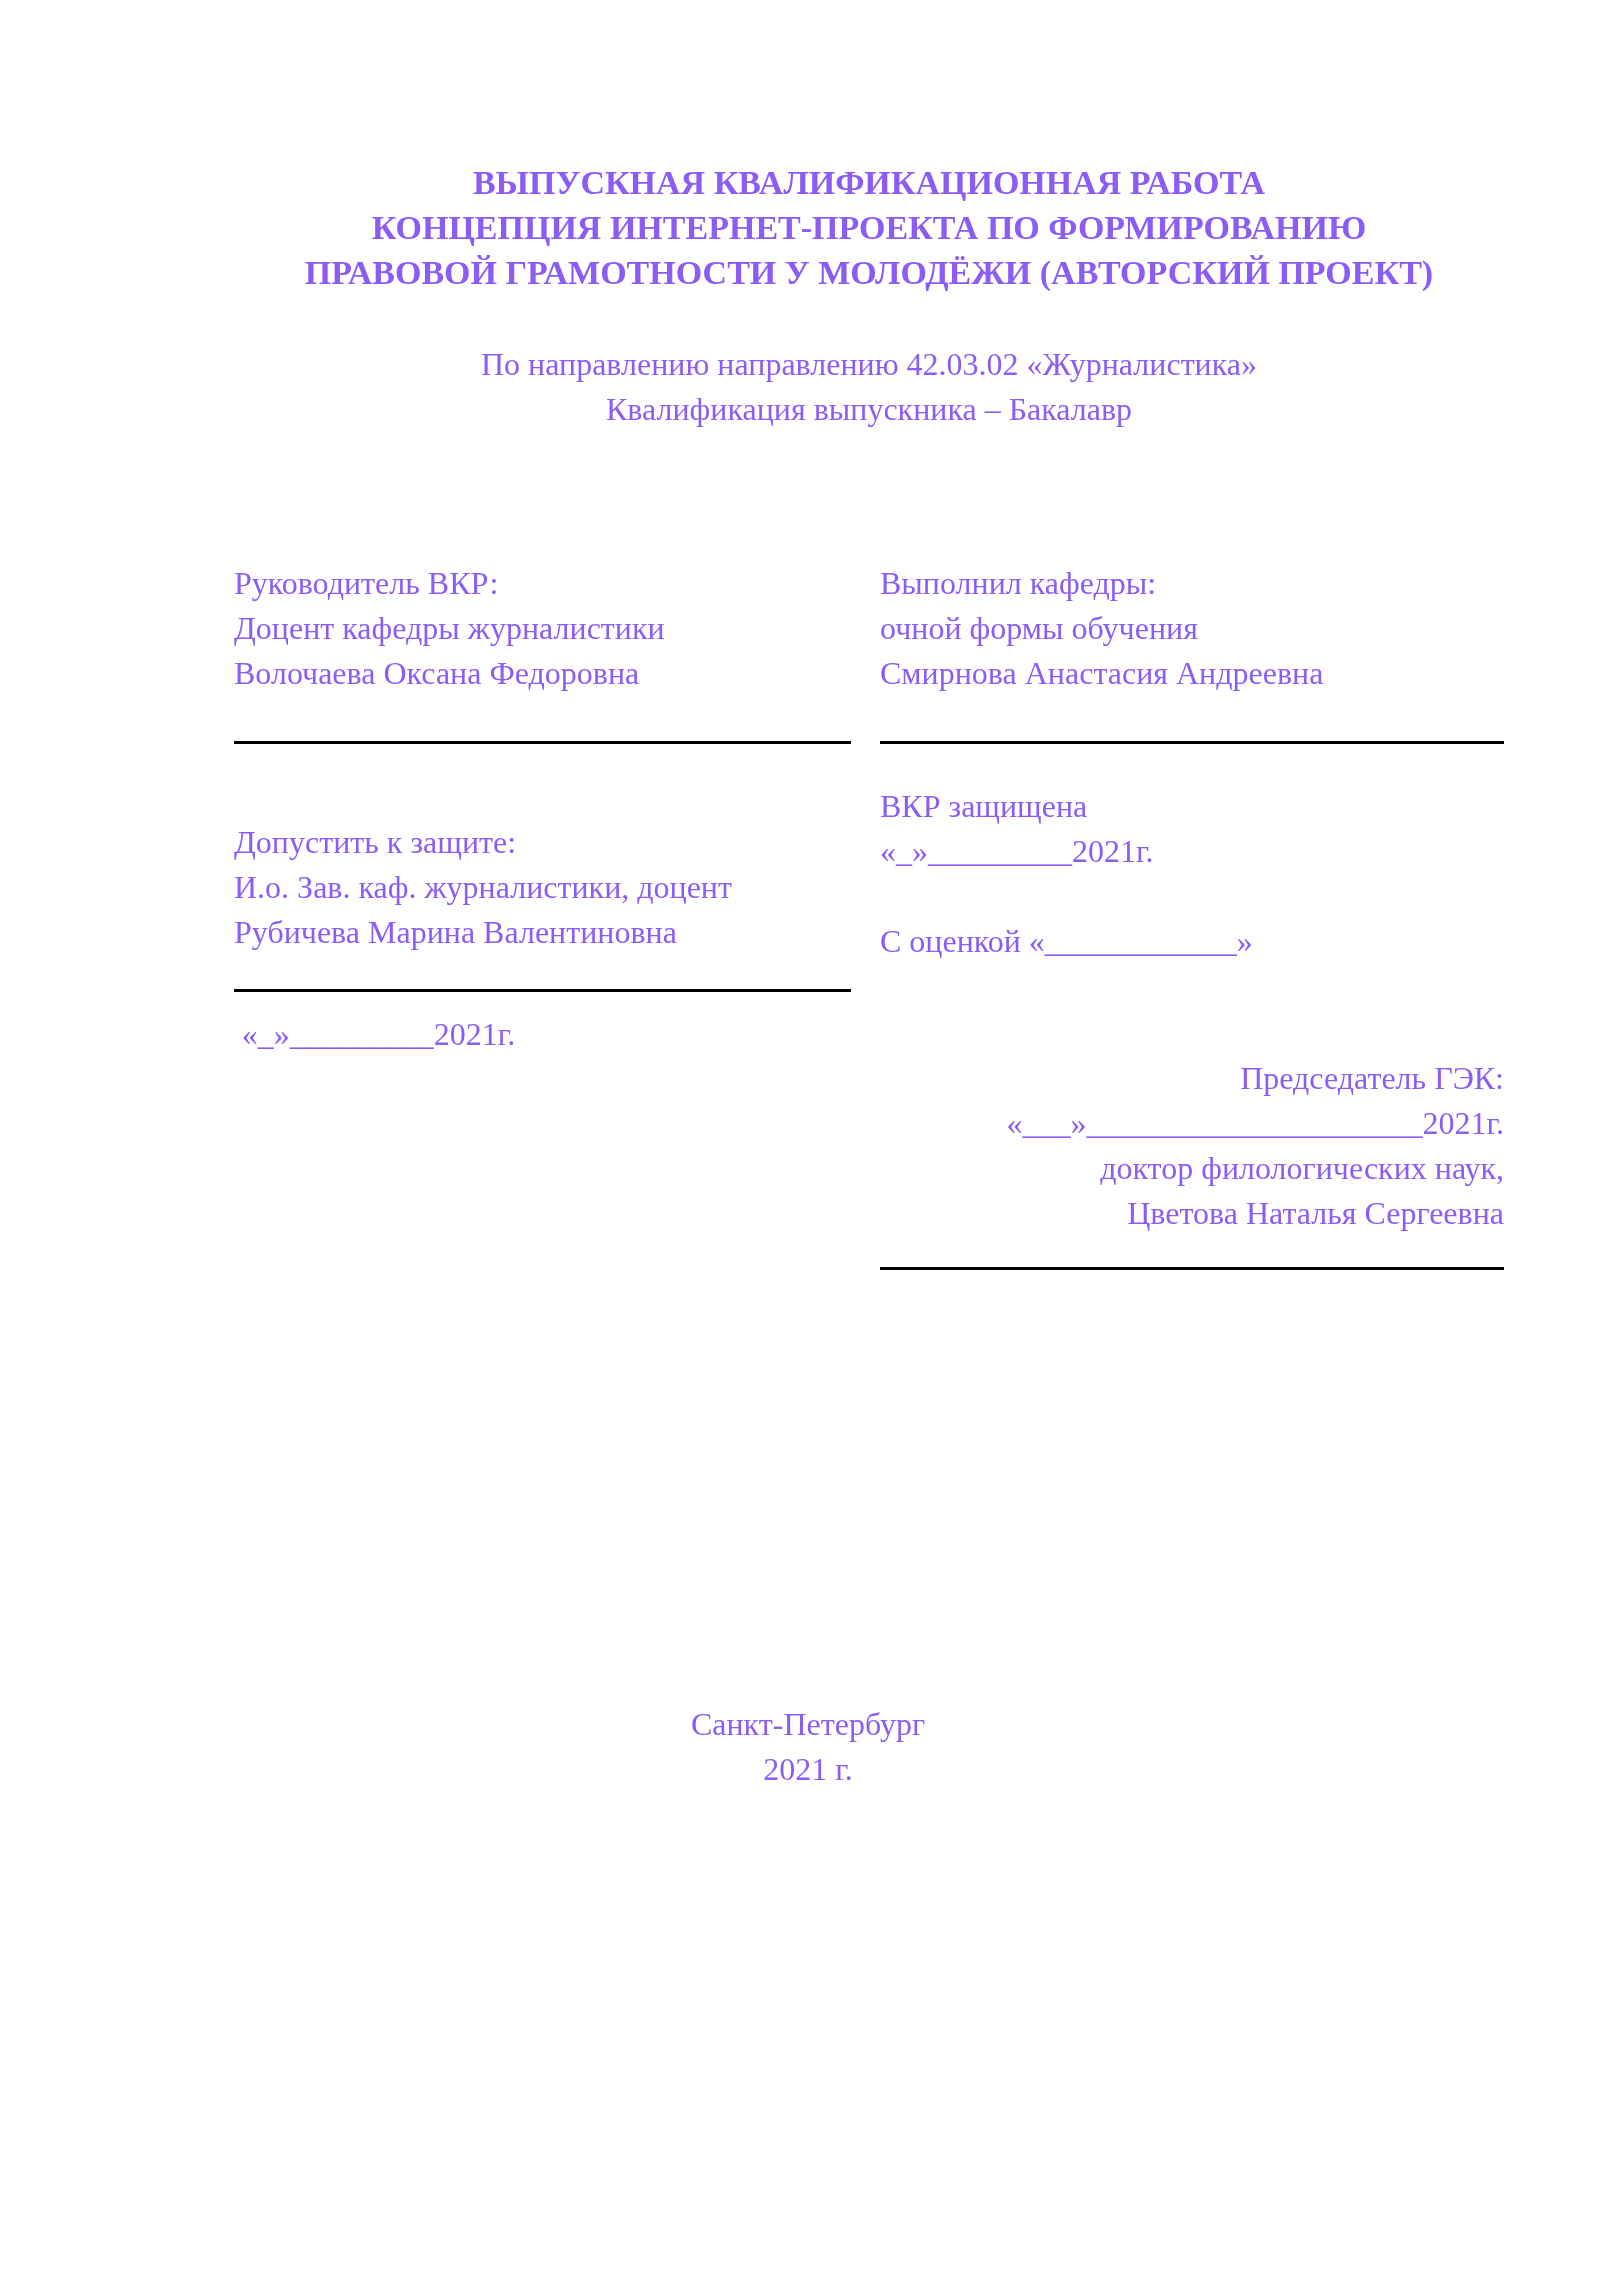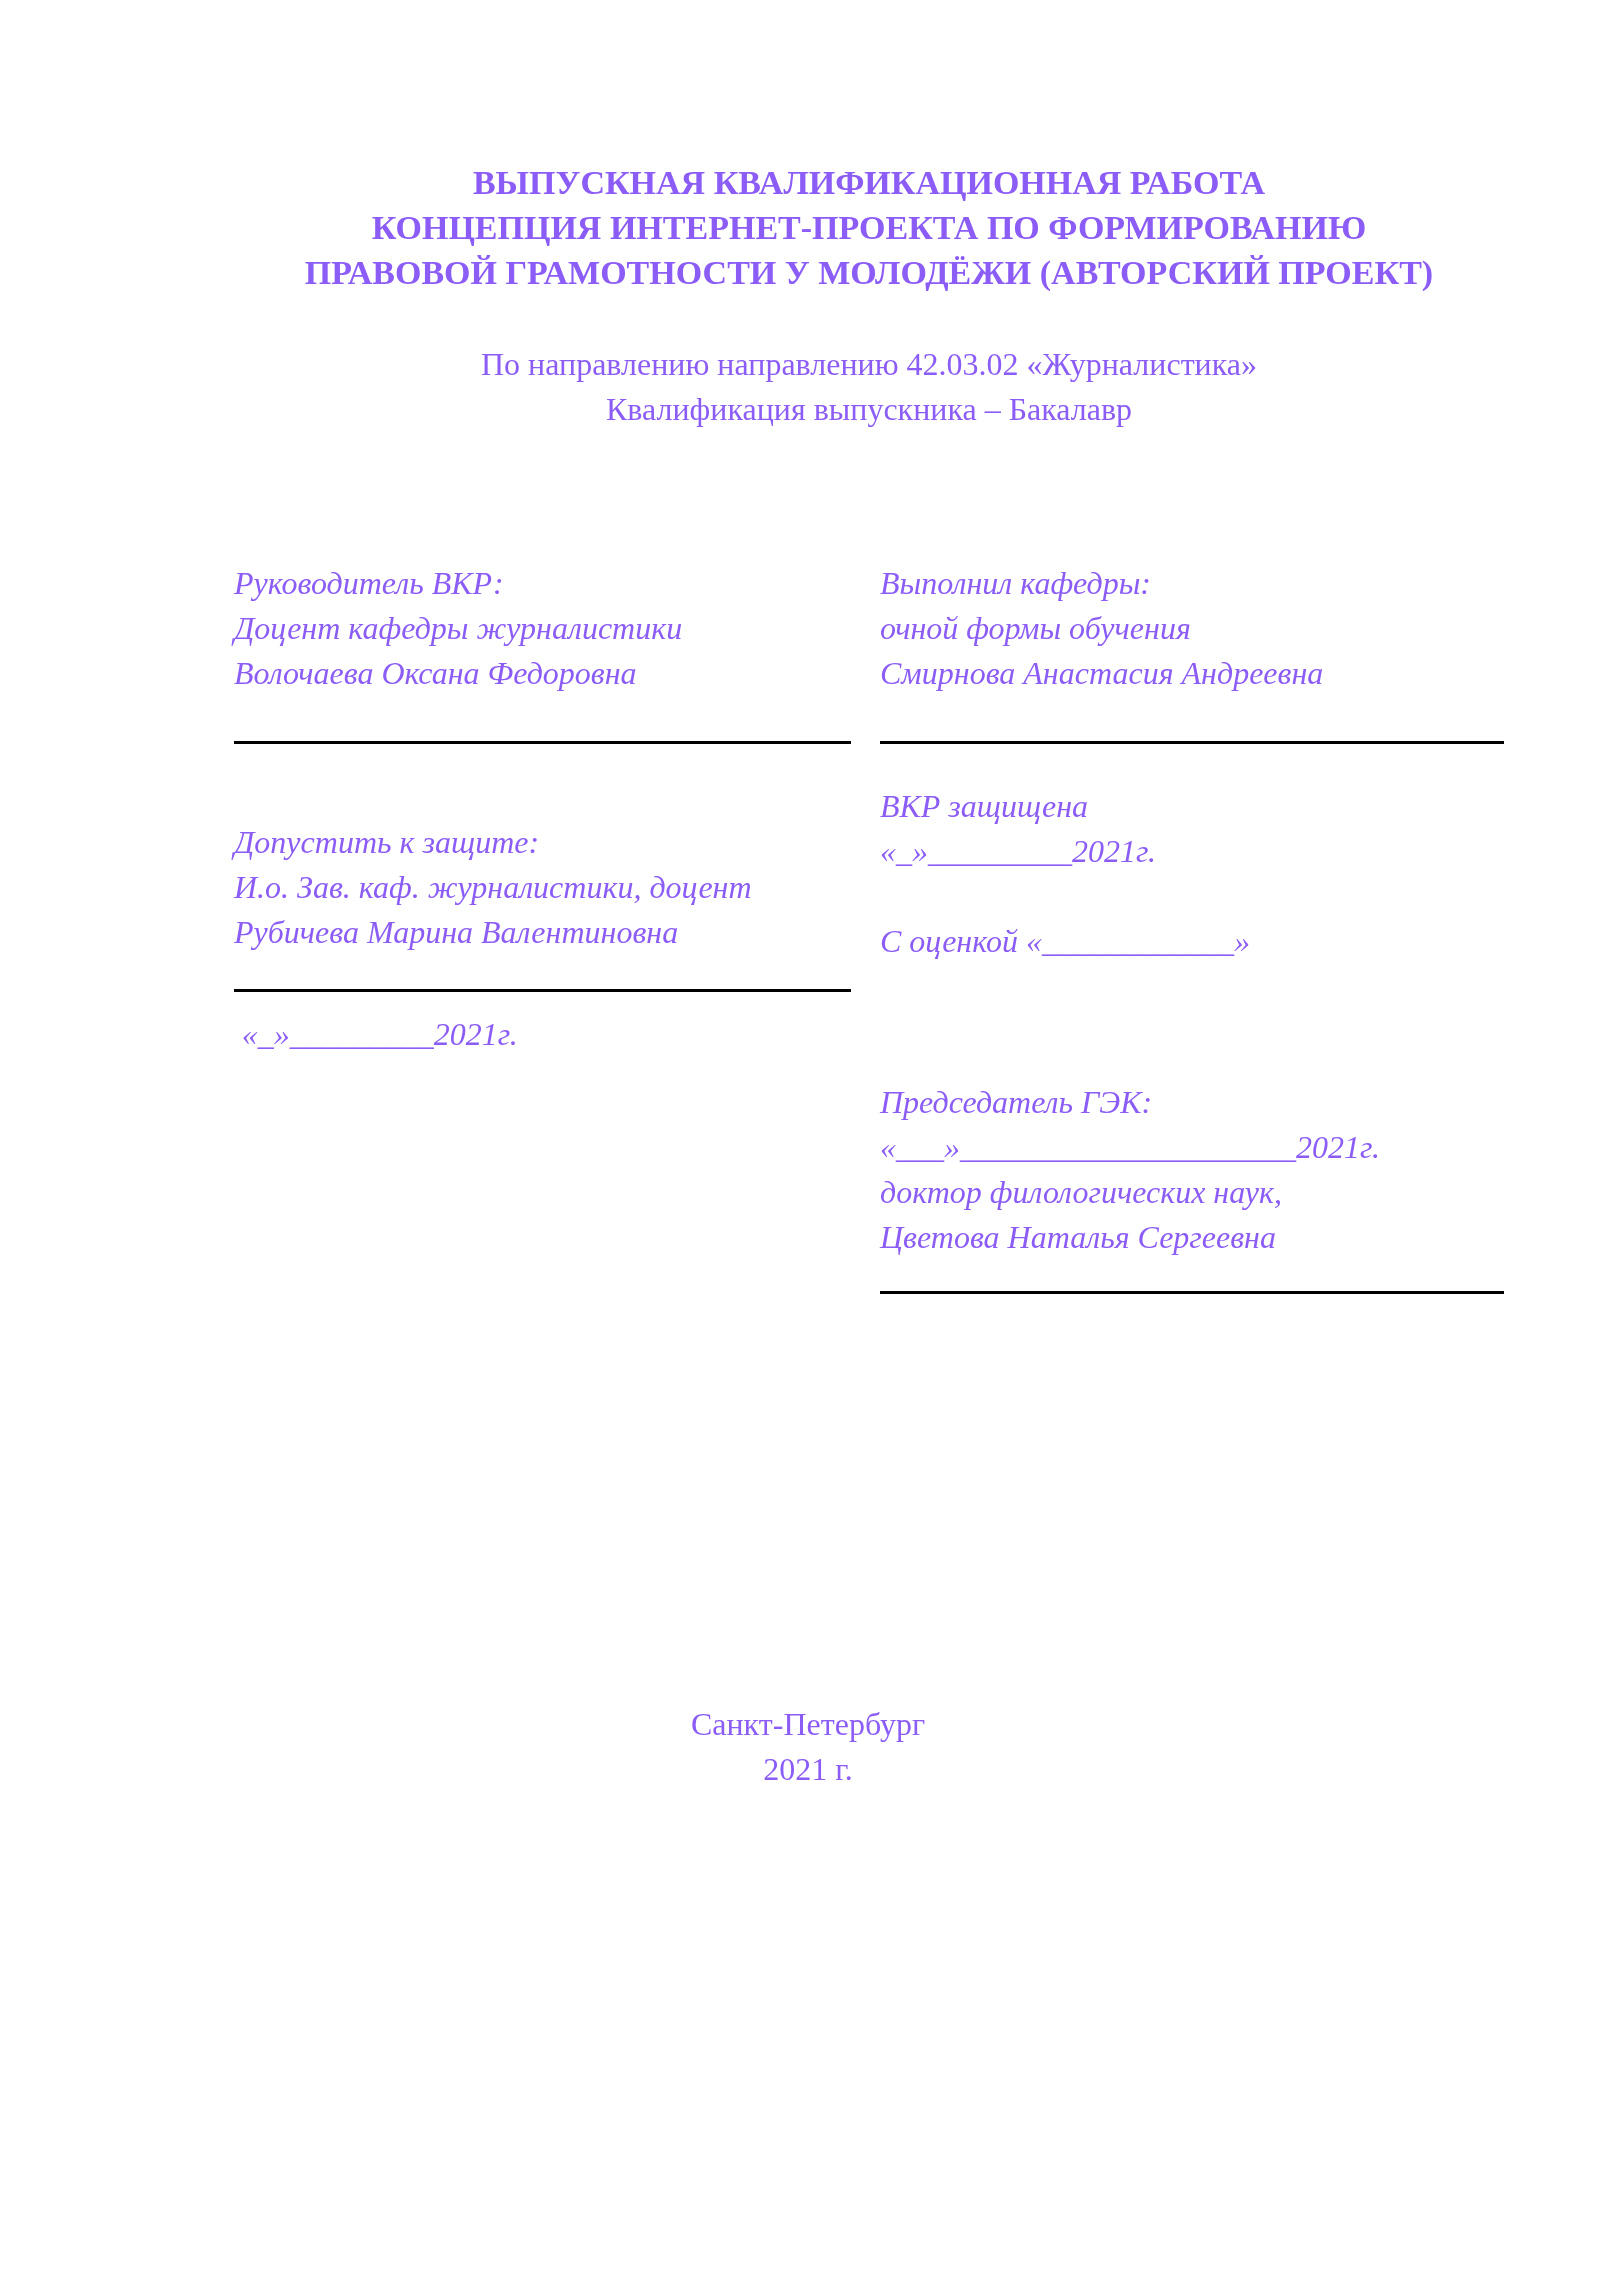--- a/index.html
+++ b/index.html
@@ -21,37 +21,36 @@
   .doc-title { font-weight: bold; font-size: 34px; line-height: 45px; }
   .doc-subtitle { font-weight: bold; font-size: 34px; line-height: 45px; }
   .direction-block { margin-top: 47px; text-align: center; }
 
   .columns {
     display: grid;
     grid-template-columns: 617px 1fr;
     column-gap: 29px;
     margin-top: 129px;
     align-items: start;
-    font-style: italic;
   }
   .sig-line {
     border: 0;
     border-top: 3.1px solid #000000;
     height: 0;
     width: 100%;
   }
   .col-left .sig-line-1 { margin-top: 45px; }
   .col-left .admission-block { margin-top: 76px; }
   .col-left .sig-line-2 { margin-top: 34px; }
   .col-left .admission-date { margin-top: 19.5px; padding-left: 7.8px; }
 
   .col-right .sig-line-1 { margin-top: 45px; }
   .col-right .defense-block { margin-top: 40px; }
   .col-right .defense-grade { margin-top: 45px; }
-  .col-right .chairman-block { margin-top: 116px; }
+  .col-right .chairman-block { margin-top: 92px; text-align: right; }
   .col-right .sig-line-2 { margin-top: 31px; }
 
   .footer {
     position: absolute;
     left: 0;
     top: 1702px;
     width: 100%;
     text-align: center;
   }
 </style>

